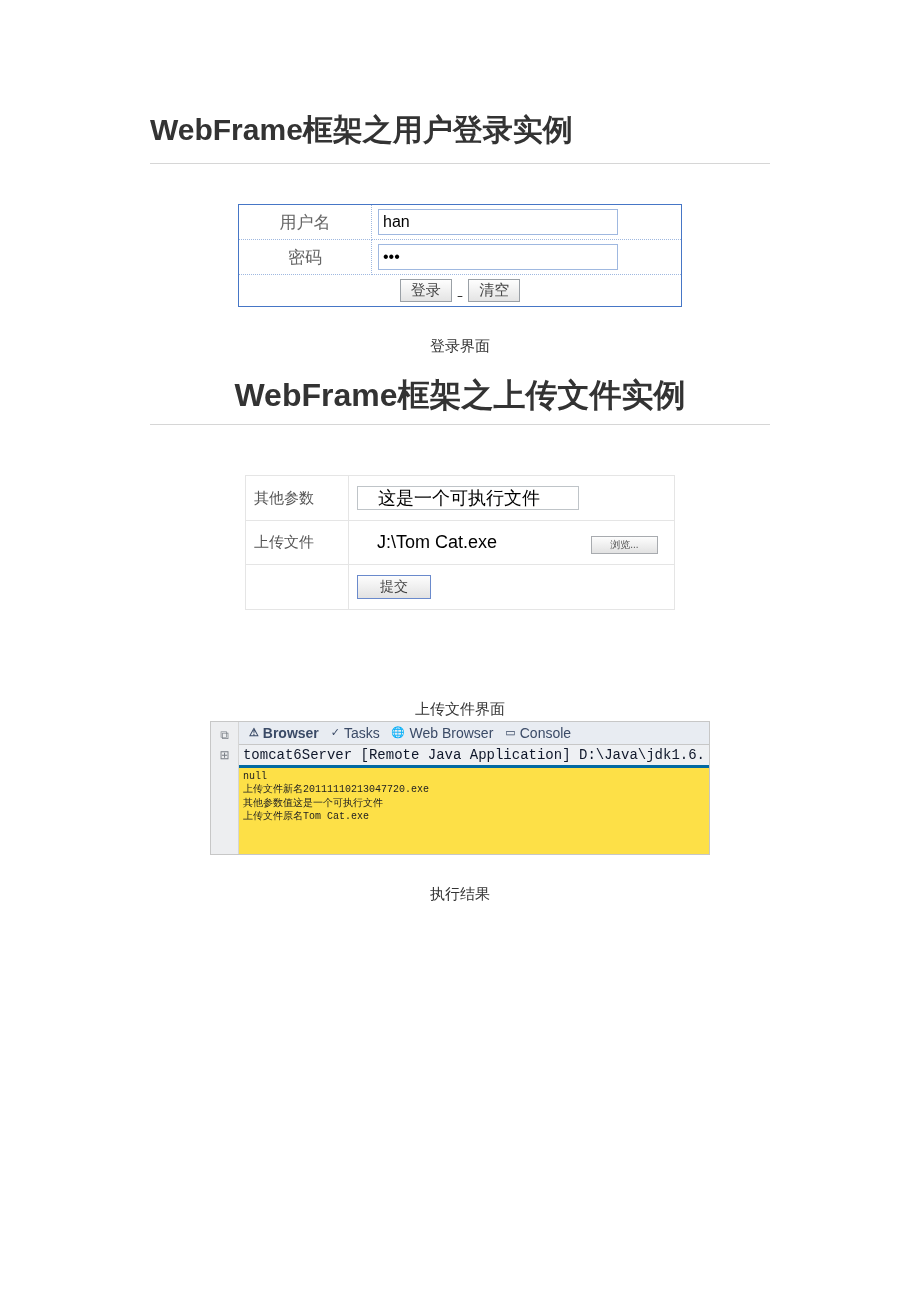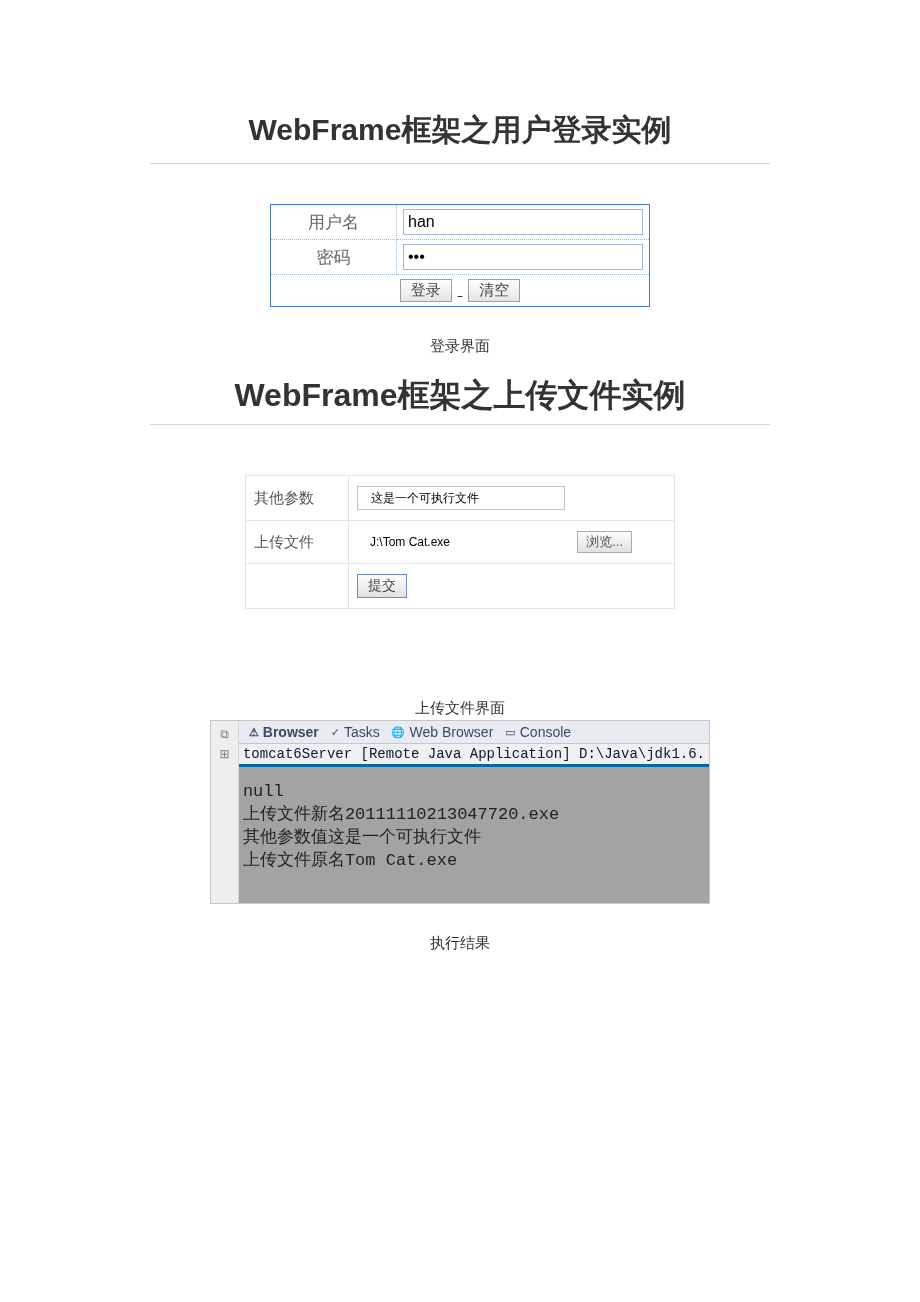--- a/index.html
+++ b/index.html
@@ -9,42 +9,41 @@
     background: #fff;
     width: 920px;
     color: #333;
   }
   .page {
     padding: 110px 150px 40px 150px;
   }
   .h1 {
     font-size: 30px;
     font-weight: bold;
-    text-align: center;
     margin-bottom: 12px;
   }
   .hr {
     border: none;
     border-top: 1px solid #d6d6d6;
     margin: 0 0 40px 0;
   }
   .h2 {
     font-size: 32px;
     font-weight: bold;
     text-align: center;
     margin: 18px 0 6px 0;
   }
   .caption {
     text-align: center;
     font-size: 15px;
     margin: 30px 0 10px 0;
   }
   
   .login-table {
-    width: 380px;
+    width: 444px;
     margin: 0 auto;
     border: 1px solid #4676c6;
     border-collapse: collapse;
   }
   .login-table td {
     border: 1px dotted #9fb8e0;
     padding: 4px 6px;
     font-size: 17px;
   }
   .login-table .lbl {
@@ -86,41 +85,41 @@
     font-size: 15px;
     vertical-align: middle;
   }
   .upload-table .lbl2 {
     width: 86px;
     color: #555;
   }
   .upload-table input[type=text] {
     width: 180px;
     height: 20px;
-    font-size: 12px;
+    font-size: 18px;
     border: 1px solid #bfc4c8;
-    padding: 1px 13px;
+    padding: 1px 20px;
   }
   .browse-row input[type=text] {
     border: none;
     background: transparent;
     width: 190px;
   }
   .browse-btn {
     display:inline-block;
-    padding: 1px 8px;
-    font-size: 13px;
+    padding: 1px 18px;
+    font-size: 10px;
     border: 1px solid #a8abaf;
     background: linear-gradient(#fdfdfd,#e2e2e2);
     color: #555;
     cursor: pointer;
   }
   .submit-btn {
     display:inline-block;
-    padding: 2px 10px;
+    padding: 2px 22px;
     font-size: 14px;
     border: 1px solid #6a8acc;
     background: linear-gradient(#fdfdfd,#e2e2e2);
     color: #444;
     cursor: pointer;
   }
   
   .console-wrap {
     width: 500px;
     margin: 90px auto 0 auto;
@@ -172,24 +171,24 @@
     background: #eef0f3;
     color: #0f172a;
     padding: 2px 4px;
     border-bottom: 3px solid #0369a1;
     font-family: "Consolas","Courier New",monospace;
     font-size: 14px;
     white-space: nowrap;
     overflow: hidden;
   }
   .console-body {
-    background: #a3a3a3;
-    padding: 14px 4px 30px 4px;
+    background: #fde047;
+    padding: 2px 4px 30px 4px;
     font-family: "Consolas","SimSun","Courier New",monospace;
-    font-size: 17px;
+    font-size: 10px;
     color: #222;
     white-space: pre;
     line-height: 1.35;
   }
 </style>
 </head>
 <body>
 
 <div class="page">
 

